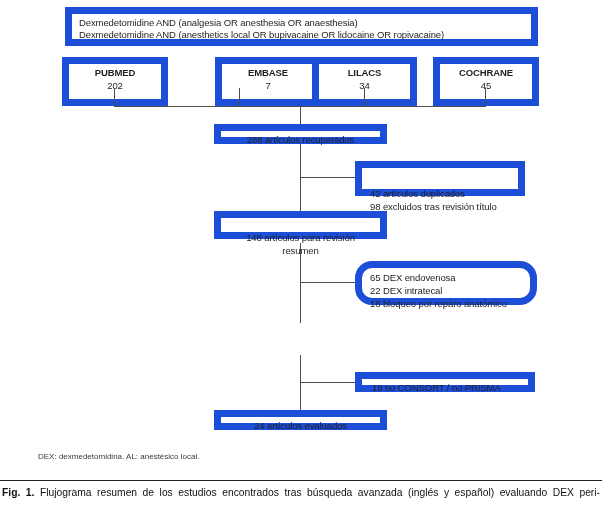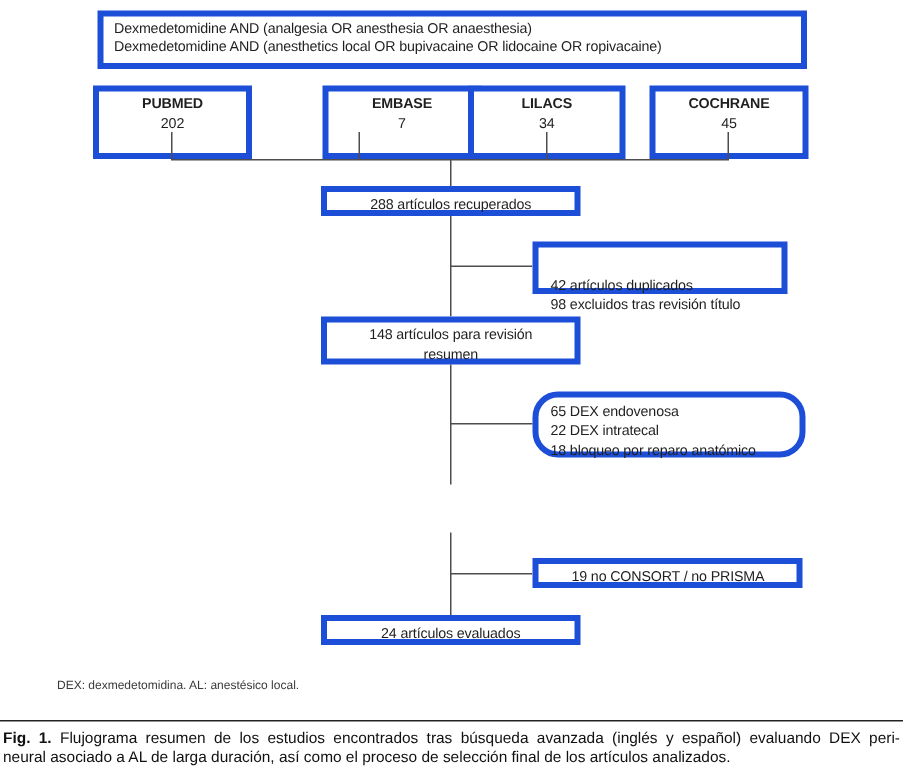--- a/index.html
+++ b/index.html
@@ -8,21 +8,21 @@
     width: 602px;
     height: 519px;
     background: #ffffff;
     font-family: "Liberation Sans", sans-serif;
     color: #1a1a1a;
     overflow: hidden;
   }
   .box {
     position: absolute;
     box-sizing: border-box;
-    border: 4px solid #1d4ed8;
+    border: 7px solid #1d4ed8;
     background: #ffffff;
     font-size: 9.5px;
     letter-spacing: -0.1px;
     color: #1f1f1f;
   }
   .line {
     position: absolute;
     background: #4d4d4d;
   }
 
@@ -33,28 +33,28 @@
   }
   .db-box {
     top: 57px; width: 106px; height: 49px;
     text-align: center;
   }
   .db-name { font-weight: bold; line-height: 14px; padding-top: 2px; display: block; }
   .db-count { line-height: 12px; display: block; }
 
   .mid { left: 214px; width: 173px; text-align: center; }
   .box-retrieved   { top: 124px; height: 20px; line-height: 18px; }
-  .box-title-rev   { top: 211px; height: 32px; line-height: 12.5px; padding-top: 3px; }
+  .box-title-rev   { top: 211px; height: 18px; line-height: 12.5px; padding-top: 14px; }
   .box-full-rev    { top: 323px; height: 32px; line-height: 12.5px; padding-top: 3px; }
   .box-evaluated   { top: 410px; height: 20px; line-height: 18px; }
 
   .side { left: 355px; text-align: left; }
   .box-excl1 { top: 161px; width: 170px; height: 35px; line-height: 13px; padding: 19px 0 0 8px; }
   .box-excl2 { top: 261px; width: 182px; height: 44px; line-height: 13px; padding: 3px 0 17px 8px; border-radius: 17px; }
-  .box-excl3 { top: 372px; width: 180px; height: 20px; line-height: 17px; padding-left: 22px; }
+  .box-excl3 { top: 372px; width: 180px; height: 20px; line-height: 17px; padding-left: 10px; }
 
   .footnote {
     position: absolute;
     left: 38px; top: 452px;
     font-size: 8px;
     color: #3a3a3a;
     letter-spacing: 0;
   }
   .caption-rule {
     position: absolute;
@@ -144,16 +144,15 @@
 
   <div class="box mid box-evaluated">
     <span>24 artículos evaluados</span>
   </div>
 
   <div class="footnote">DEX: dexmedetomidina. AL: anestésico local.</div>
 
   <div class="caption-rule"></div>
   <div class="caption">
     <div class="cap-line1"><span class="cap-label">Fig. 1.</span> <span>Flujograma resumen de los estudios encontrados tras búsqueda avanzada (inglés y español) evaluando DEX peri-</span></div>
-    <div class="cap-line2">neural asociado a AL de larga duración, así como el proceso de selección final de los artículos analizados.</div>
   </div>
 
 </div>
 
 </body></html>

